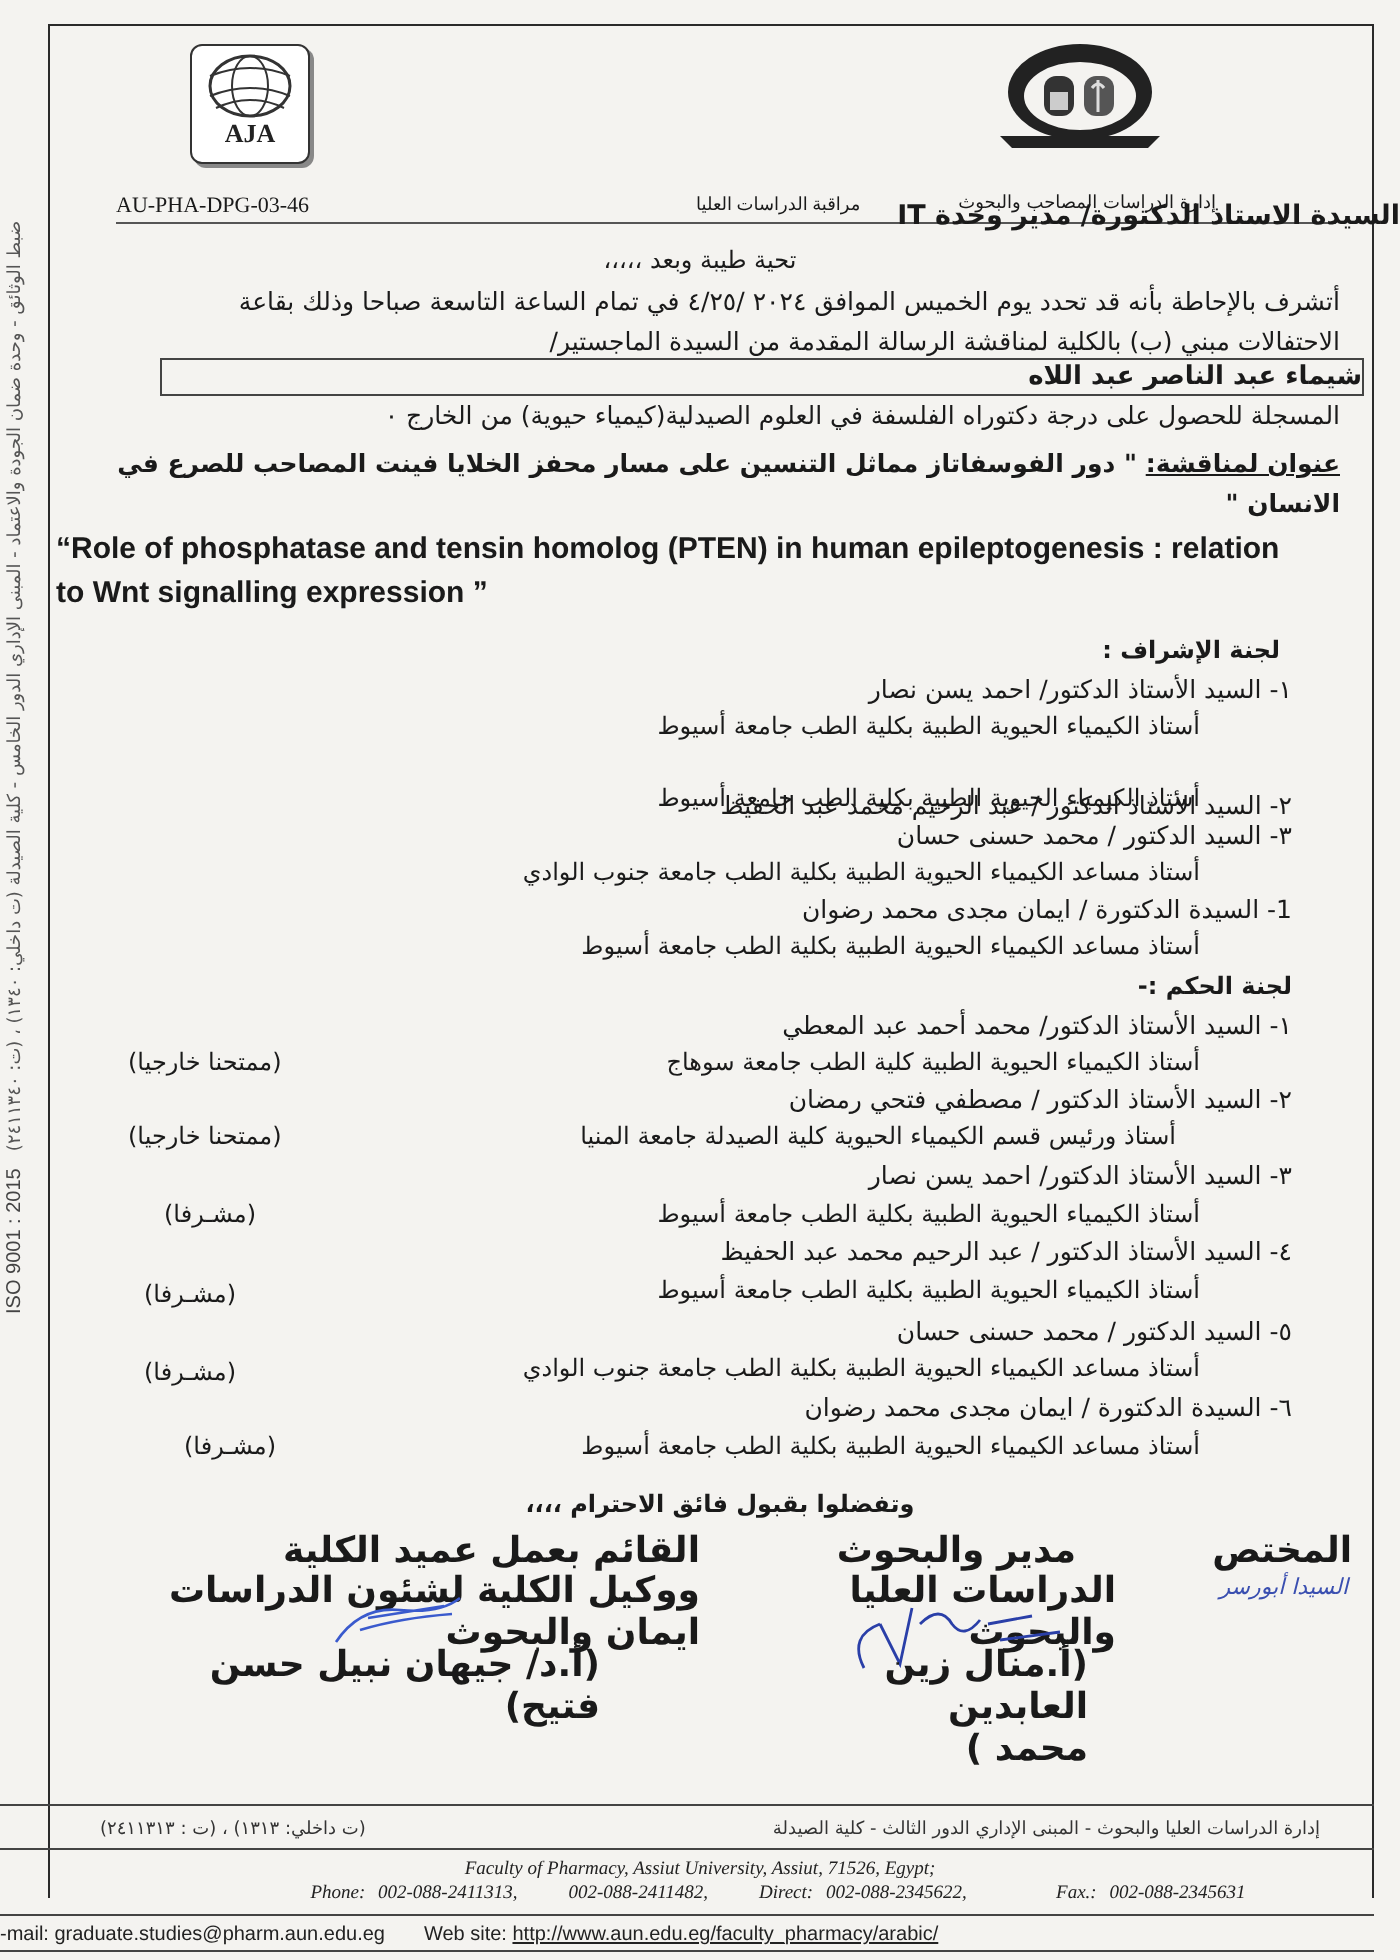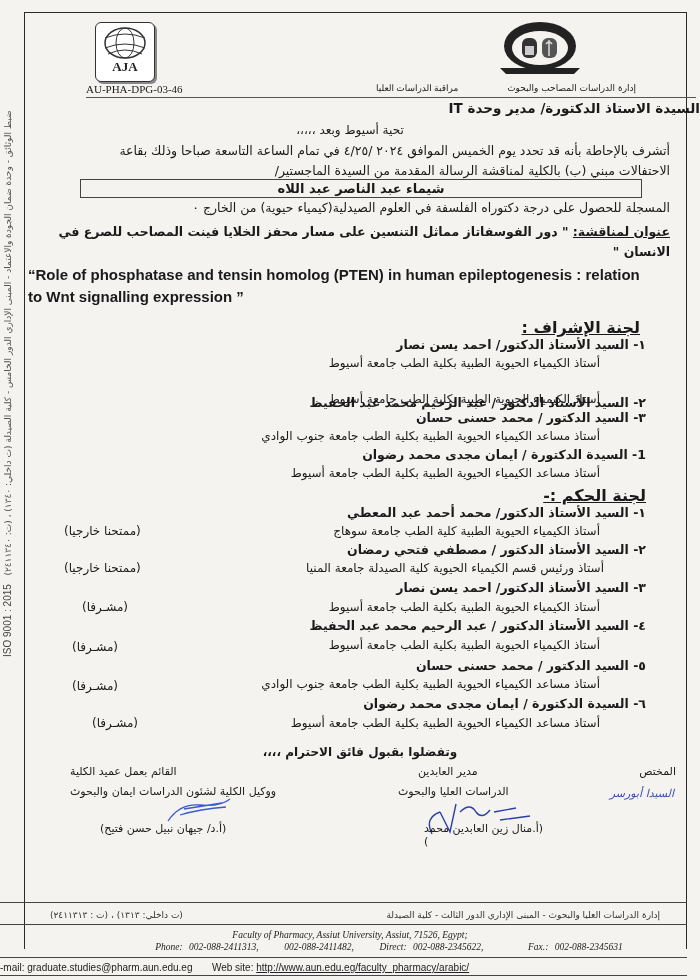--- a/index.html
+++ b/index.html
@@ -23,50 +23,50 @@
     border:1.5px solid #333; border-radius:6px; background:#fff;
     box-shadow:2px 2px 0 #888;
   }
   .logo-aja svg { position:absolute; left:6px; top:3px; }
   .logo-aja .aja-txt {
     position:absolute; left:0; right:0; bottom:6px; text-align:center;
     font-family:"Liberation Serif", serif; font-weight:bold; font-size:13px; color:#222;
   }
   .logo-uni { position:absolute; left:492px; top:20px; width:96px; height:60px; }
   .hdr-row {
-    position:absolute; top:82px; left:58px; width:610px; height:15px;
-    border-bottom:1px solid #555; font-size:10px;margin-left:28px;
+    position:absolute; top:96px; left:58px; width:610px; height:15px;
+    border-bottom:1px solid #555; font-size:10px;
   }
   .hdr-row .code { position:absolute; left:0; top:1px; font-family:"Liberation Serif", serif; font-size:11px; }
   .hdr-row .mid { position:absolute; left:290px; top:1px; direction:rtl; font-family:Liberation Serif, serif; font-size:9px; }
   .hdr-row .right { position:absolute; right:60px; top:1px; direction:rtl; font-size:9px; }
   .rtl { direction:rtl; text-align:right; }
   .abs { position:absolute; }
   .addressee { top:100px; left:0; right:0; text-align:right; font-weight:bold; font-size:13.5px; direction:rtl; }
   .greet { top:123px; left:0; right:0; text-align:center; font-size:12px; direction:rtl; }
   .para { font-size:12.5px; direction:rtl; text-align:right; }
   .p1 { top:143px; right:30px; width:640px; }
   .p2 { top:163px; right:30px; width:640px; }
   .name-box {
     position:absolute; top:179px; left:80px; width:560px; height:17px;
-    border:1px solid #444; text-align:center; font-weight:bold; font-size:13px; direction:rtl; line-height:17px;
+    border:1px solid #444; font-weight:bold; font-size:13px; direction:rtl; line-height:17px;padding-left:40px;
   }
   .p3 { top:200px; right:30px; width:640px; }
   .title-ar { top:222px; right:30px; width:640px; font-weight:bold; font-size:12.5px; line-height:20px; }
   .title-ar .lbl { text-decoration:underline; }
   .title-en {
     top:264px; left:28px; width:620px; font-family:"Liberation Sans", sans-serif;
     font-weight:bold; font-size:15px; line-height:22px;
   }
-  .section-h { font-weight:bold; font-size:16px; text-decoration:underline; direction:rtl; }
-  .member-name { font-weight:bold; font-size:12.5px; direction:rtl; text-align:right; }
+  .section-h { font-weight:bold; font-size:12px; direction:rtl; }
+  .member-name { font-weight:normal; font-size:12.5px; direction:rtl; text-align:right; }
   .member-pos { font-size:12px; direction:rtl; text-align:right; }
   .role { font-size:12px; direction:rtl; }
   .closing { top:745px; left:0; width:700px; text-align:center; font-weight:bold; font-size:12px; direction:rtl; padding-left:20px; box-sizing:border-box; }
-  .sig-title { font-weight:normal; font-size:11px; direction:rtl; text-align:left; }
+  .sig-title { font-weight:bold; font-size:18px; direction:rtl; text-align:right; }
   .signature { position:absolute; }
   .footer-line { position:absolute; left:0; width:687px; border-top:1px solid #444; }
   .footer-ar { top:910px; left:50px; width:610px; font-size:9px; direction:rtl; color:#333; }
   .footer-en1 { top:930px; left:0; width:700px; text-align:center; font-family:"Liberation Serif", serif; font-style:italic; font-size:9.5px; color:#222; }
   .footer-en2 { top:942px; left:0; width:700px; text-align:center; font-family:"Liberation Serif", serif; font-style:italic; font-size:9.5px; color:#222; word-spacing:4px;margin-left:39px; }
   .footer-contact { top:962px; left:0; font-family:"Liberation Sans", sans-serif; font-size:10px; color:#222; }
   .footer-contact a { color:#222; text-decoration:underline;text-align:center; }
 </style>
 </head>
 <body>
@@ -97,21 +97,21 @@
   <path d="M8 48 L88 48 L82 54 L14 54 Z" fill="#222"></path>
 </svg>
 
 <div class="hdr-row">
   <span class="code">AU-PHA-DPG-03-46</span>
   <span class="mid">مراقبة الدراسات العليا</span>
   <span class="right">إدارة الدراسات المصاحب والبحوث</span>
 </div>
 
 <div class="abs addressee">السيدة الاستاذ الدكتورة/ مدير وحدة IT</div>
-<div class="abs greet">تحية أسيوط وبعد ،،،،،</div>
+<div class="abs greet">تحية طيبة وبعد ،،،،،</div>
 <div class="abs para p1">أتشرف بالإحاطة بأنه قد تحدد يوم الخميس الموافق  ٢٠٢٤ /٤/٢٥ في تمام الساعة التاسعة صباحا وذلك بقاعة</div>
 <div class="abs para p2">الاحتفالات مبني (ب) بالكلية لمناقشة الرسالة المقدمة من السيدة الماجستير/</div>
 <div class="name-box">شيماء عبد الناصر عبد اللاه</div>
 <div class="abs para p3">المسجلة للحصول على درجة دكتوراه الفلسفة في العلوم الصيدلية(كيمياء حيوية) من الخارج ٠</div>
 
 <div class="abs rtl title-ar">
   <span class="lbl">عنوان لمناقشة:</span><span> " دور الفوسفاتاز مماثل التنسين على مسار محفز الخلايا فينت المصاحب للصرع في الانسان "</span>
 </div>
 <div class="abs title-en">“Role of phosphatase and tensin homolog (PTEN) in human epileptogenesis : relation to Wnt signalling expression ”</div>
 
@@ -129,21 +129,21 @@
 <div class="abs member-name" style="top:447px; right:54px;">1- السيدة الدكتورة / ايمان مجدى محمد رضوان</div>
 <div class="abs member-pos" style="top:466px; right:100px; width:460px;">أستاذ مساعد الكيمياء الحيوية الطبية بكلية الطب جامعة أسيوط</div>
 
 <div class="abs section-h" style="top:486px; right:54px;">لجنة الحكم :-</div>
 
 <div class="abs member-name" style="top:505px; right:54px;">١- السيد الأستاذ الدكتور/ محمد أحمد عبد المعطي</div>
 <div class="abs member-pos" style="top:524px; right:100px; width:460px;">أستاذ الكيمياء الحيوية الطبية كلية الطب جامعة سوهاج</div>
 <div class="abs role" style="top:524px; left:64px;">(ممتحنا خارجيا)</div>
 
 <div class="abs member-name" style="top:542px; right:54px;">٢- السيد الأستاذ الدكتور / مصطفي فتحي رمضان</div>
-<div class="abs member-pos" style="top:561px; right:96px; width:460px;">أستاذ ورئيس قسم الكيمياء الحيوية كلية الصيدلة جامعة المنيا</div>
+<div class="abs member-pos" style="top:561px; right:112px; width:460px;">أستاذ ورئيس قسم الكيمياء الحيوية كلية الصيدلة جامعة المنيا</div>
 <div class="abs role" style="top:561px; left:64px;">(ممتحنا خارجيا)</div>
 
 <div class="abs member-name" style="top:580px; right:54px;">٣- السيد الأستاذ الدكتور/ احمد يسن نصار</div>
 <div class="abs member-pos" style="top:600px; right:100px; width:460px;">أستاذ الكيمياء الحيوية الطبية بكلية الطب جامعة أسيوط</div>
 <div class="abs role" style="top:600px; left:82px;">(مشـرفا)</div>
 
 <div class="abs member-name" style="top:618px; right:54px;">٤- السيد الأستاذ الدكتور / عبد الرحيم محمد عبد الحفيظ</div>
 <div class="abs member-pos" style="top:638px; right:100px; width:460px;">أستاذ الكيمياء الحيوية الطبية بكلية الطب جامعة أسيوط</div>
 <div class="abs role" style="top:640px; left:72px;">(مشـرفا)</div>
 
@@ -153,21 +153,21 @@
 
 <div class="abs member-name" style="top:696px; right:54px;">٦- السيدة الدكتورة / ايمان مجدى محمد رضوان</div>
 <div class="abs member-pos" style="top:716px; right:100px; width:460px;">أستاذ مساعد الكيمياء الحيوية الطبية بكلية الطب  جامعة أسيوط</div>
 <div class="abs role" style="top:716px; left:92px;">(مشـرفا)</div>
 
 <div class="abs closing">وتفضلوا بقبول فائق الاحترام ،،،،</div>
 
 <div class="abs sig-title" style="top:765px; right:24px;">المختص</div>
 <div class="abs" style="top:787px; right:26px; font-size:11px; font-style:italic; color:#3a4fb0; direction:rtl;">السيدا أبورسر</div>
 
-<div class="abs sig-title" style="top:765px; left:418px; width:120px;">مدير العابدين</div>
+<div class="abs sig-title" style="top:765px; left:418px; width:120px;">مدير والبحوث</div>
 <div class="abs sig-title" style="top:785px; left:398px; width:160px;">الدراسات العليا والبحوث</div>
 <svg class="signature" style="left:420px; top:798px;" width="120" height="40" viewBox="0 0 120 40">
   <path d="M12 36 Q4 20 20 14 M20 14 Q26 26 30 34 L36 6 M40 14 Q50 4 56 14 Q62 22 70 12 M74 14 L96 10 M80 22 L110 18" stroke="#2a3fa8" stroke-width="1.4" fill="none"></path>
 </svg>
 <div class="abs sig-title" style="top:822px; left:424px; width:120px;">(أ.منال زين العابدين محمد )</div>
 
 <div class="abs sig-title" style="top:765px; left:70px; width:280px;">القائم بعمل عميد الكلية</div>
 <div class="abs sig-title" style="top:785px; left:70px; width:280px;">ووكيل الكلية لشئون الدراسات ايمان والبحوث</div>
 <svg class="signature" style="left:160px; top:795px;" width="80" height="30" viewBox="0 0 80 30">
   <path d="M8 26 Q20 8 40 10 Q60 12 70 4 M20 20 Q40 14 66 12 M24 14 L62 8" stroke="#3a5acd" stroke-width="1.3" fill="none"></path>

